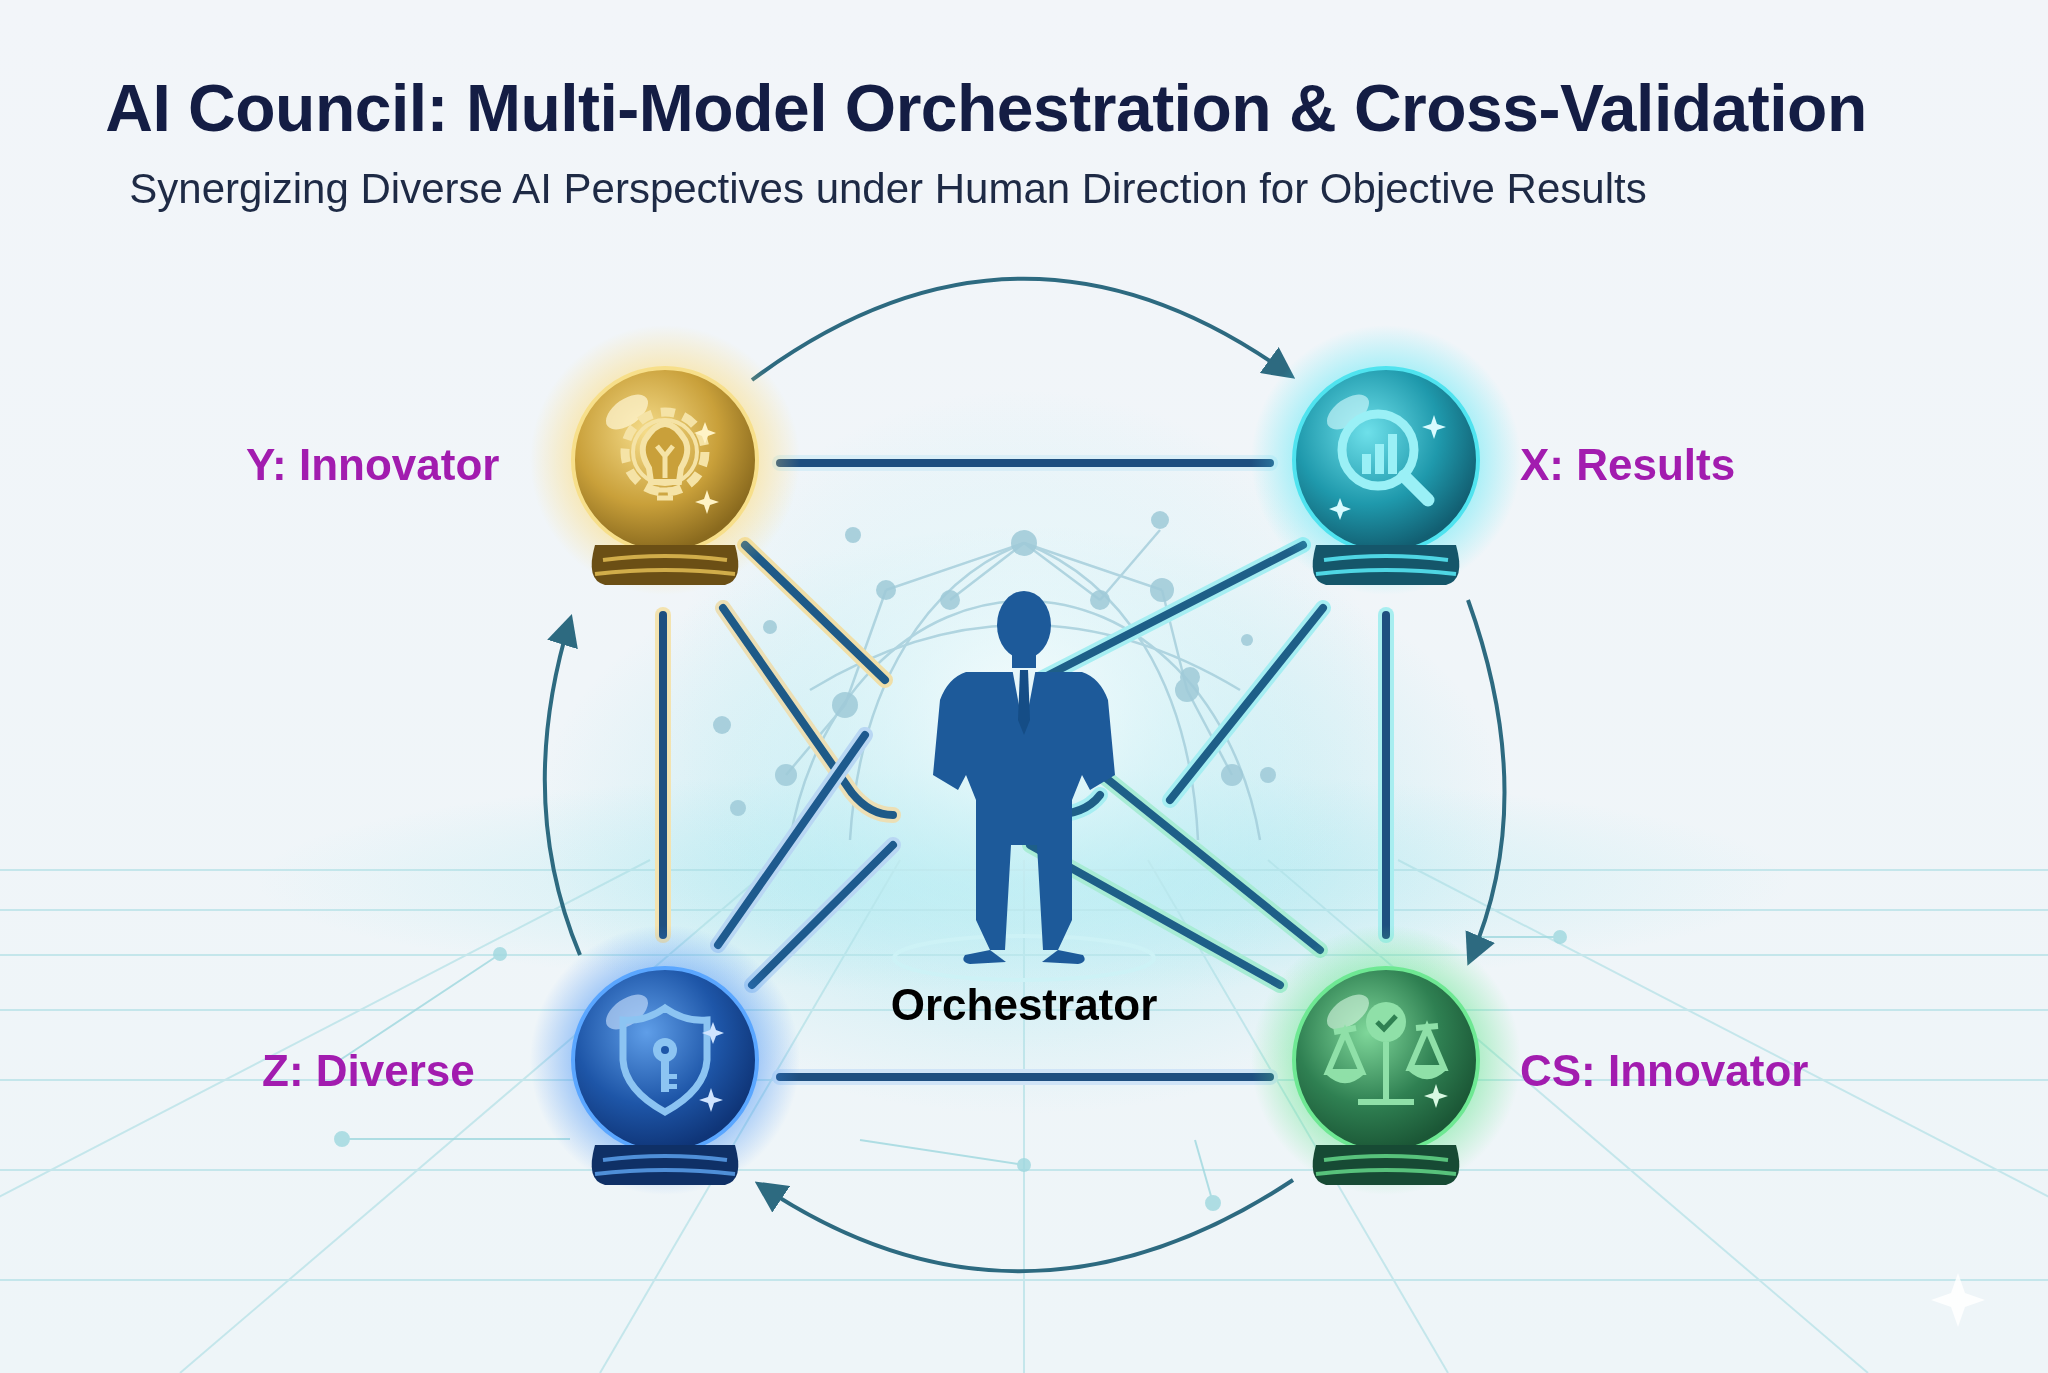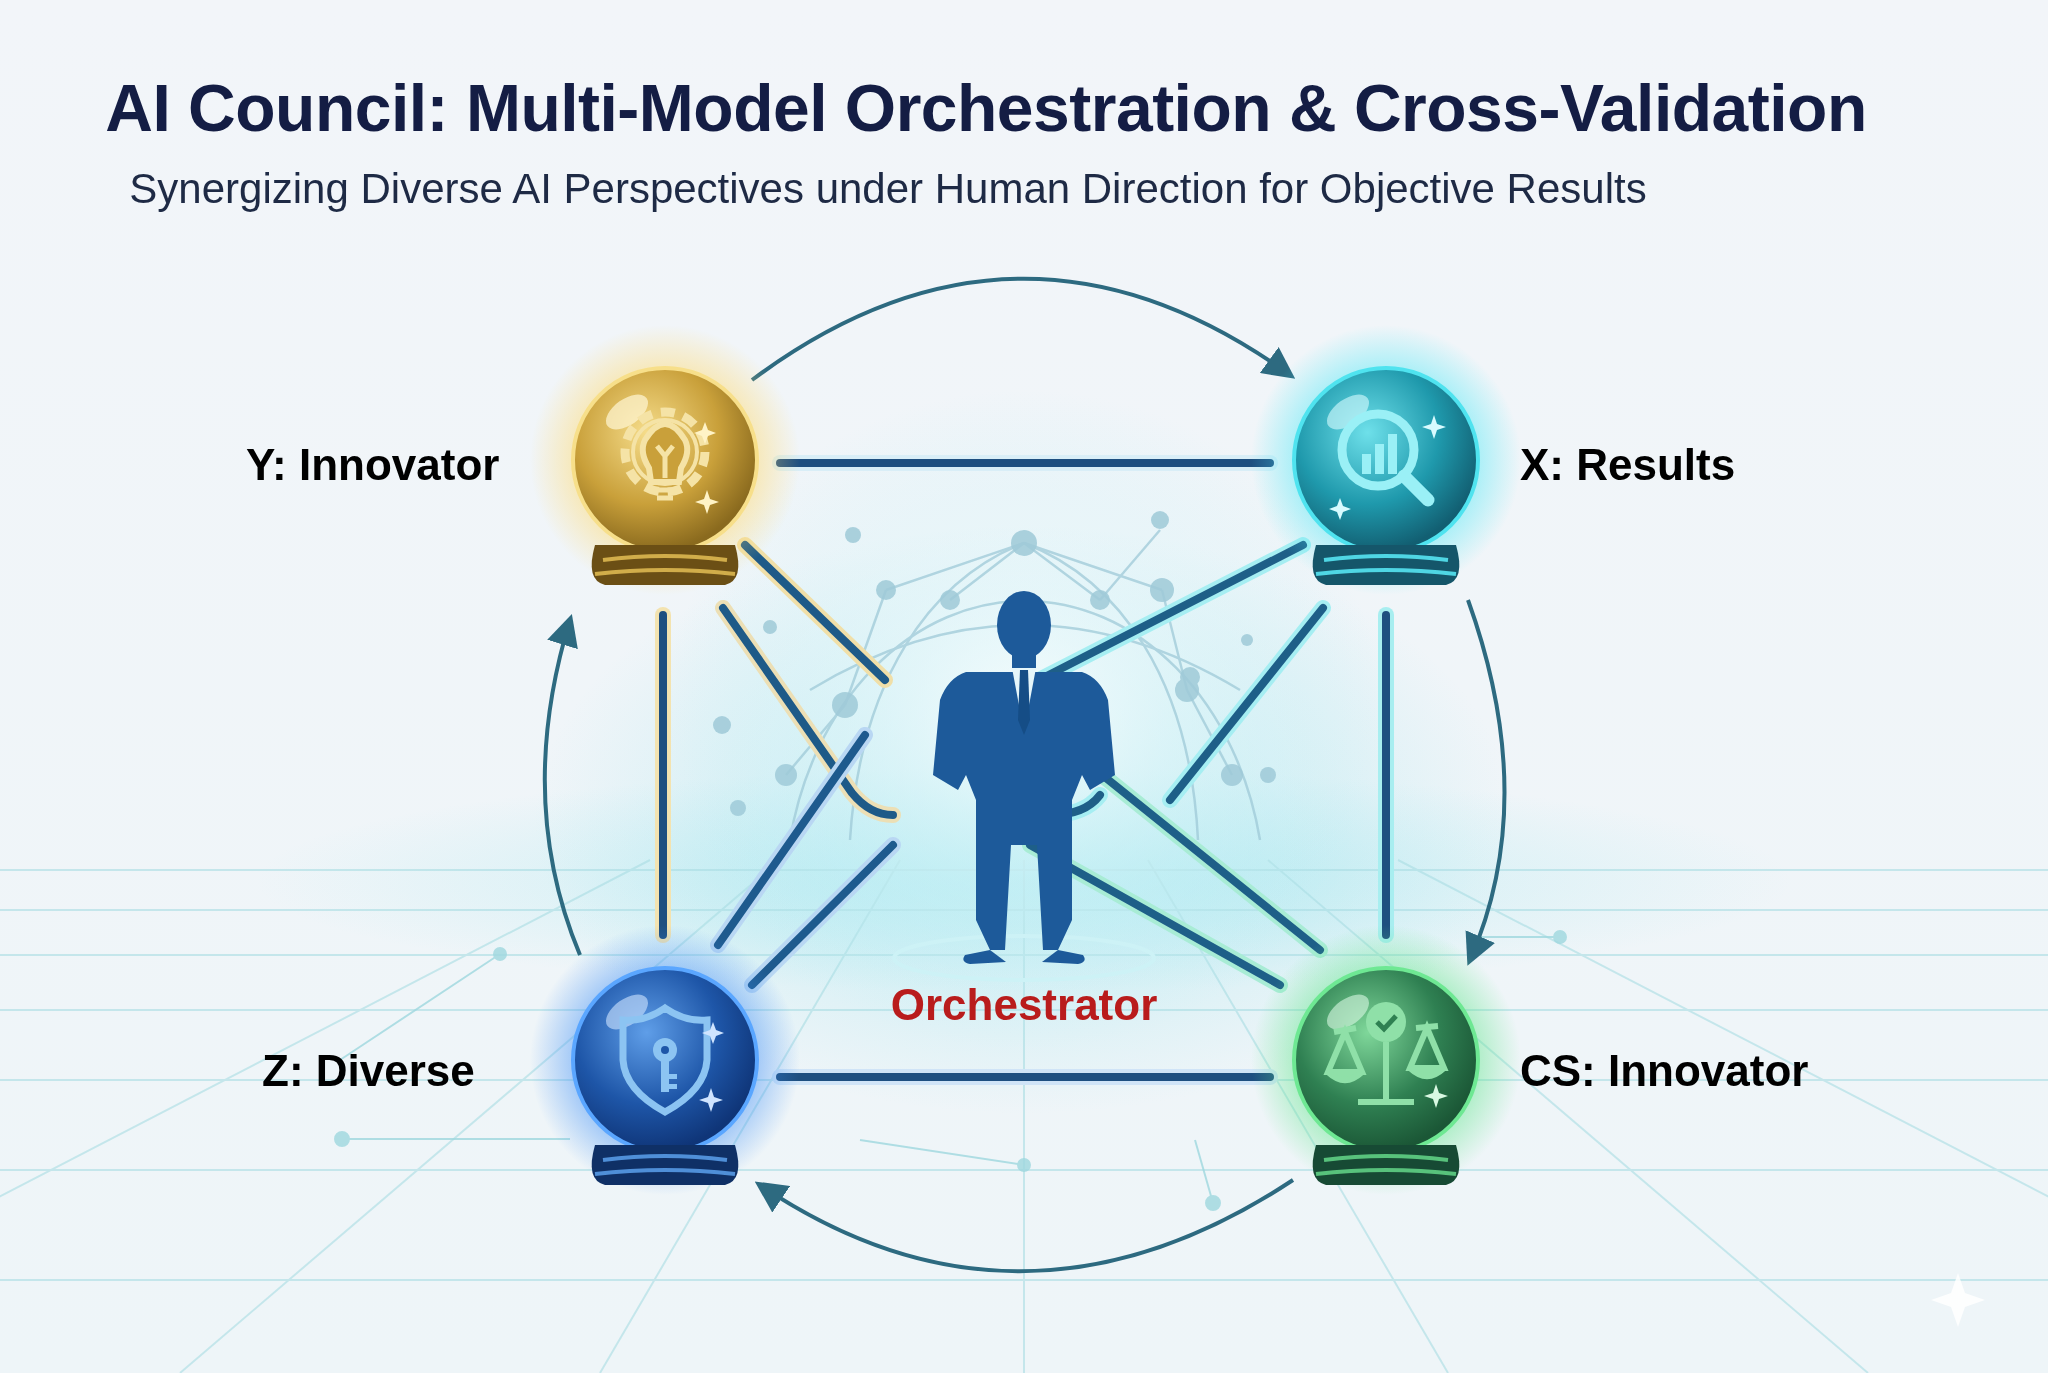--- a/index.html
+++ b/index.html
@@ -20,26 +20,26 @@
       position: absolute; left: 0; width: 1972px; top: 70px;
       text-align: center; font-weight: 700; font-size: 66px;
       color: #141d44; letter-spacing: -0.5px;
     }
     .subtitle {
       position: absolute; left: 0; width: 1776px; top: 165px;
       text-align: center; font-size: 42px; color: #1e2a45;
     }
     svg.scene { position: absolute; left: 0; top: 0; }
     .label {
-      position: absolute; font-weight: 700; font-size: 44px; color: #000000;
+      position: absolute; font-weight: 700; font-size: 44px; color: #a21caf;
       white-space: nowrap;
     }
     .orch-label {
       position: absolute; left: 0; width: 2048px; top: 980px;
-      text-align: center; font-weight: 700; font-size: 44px; color: #b91c1c;
+      text-align: center; font-weight: 700; font-size: 44px; color: #000000;
     }
   </style>
 </head>
 <body>
 
 <div class="bg-glow"></div>
 
 <h1 class="title" style="margin:0;">AI Council: Multi-Model Orchestration &amp; Cross-Validation</h1>
 <div class="subtitle">Synergizing Diverse AI Perspectives under Human Direction for Objective Results</div>
 

